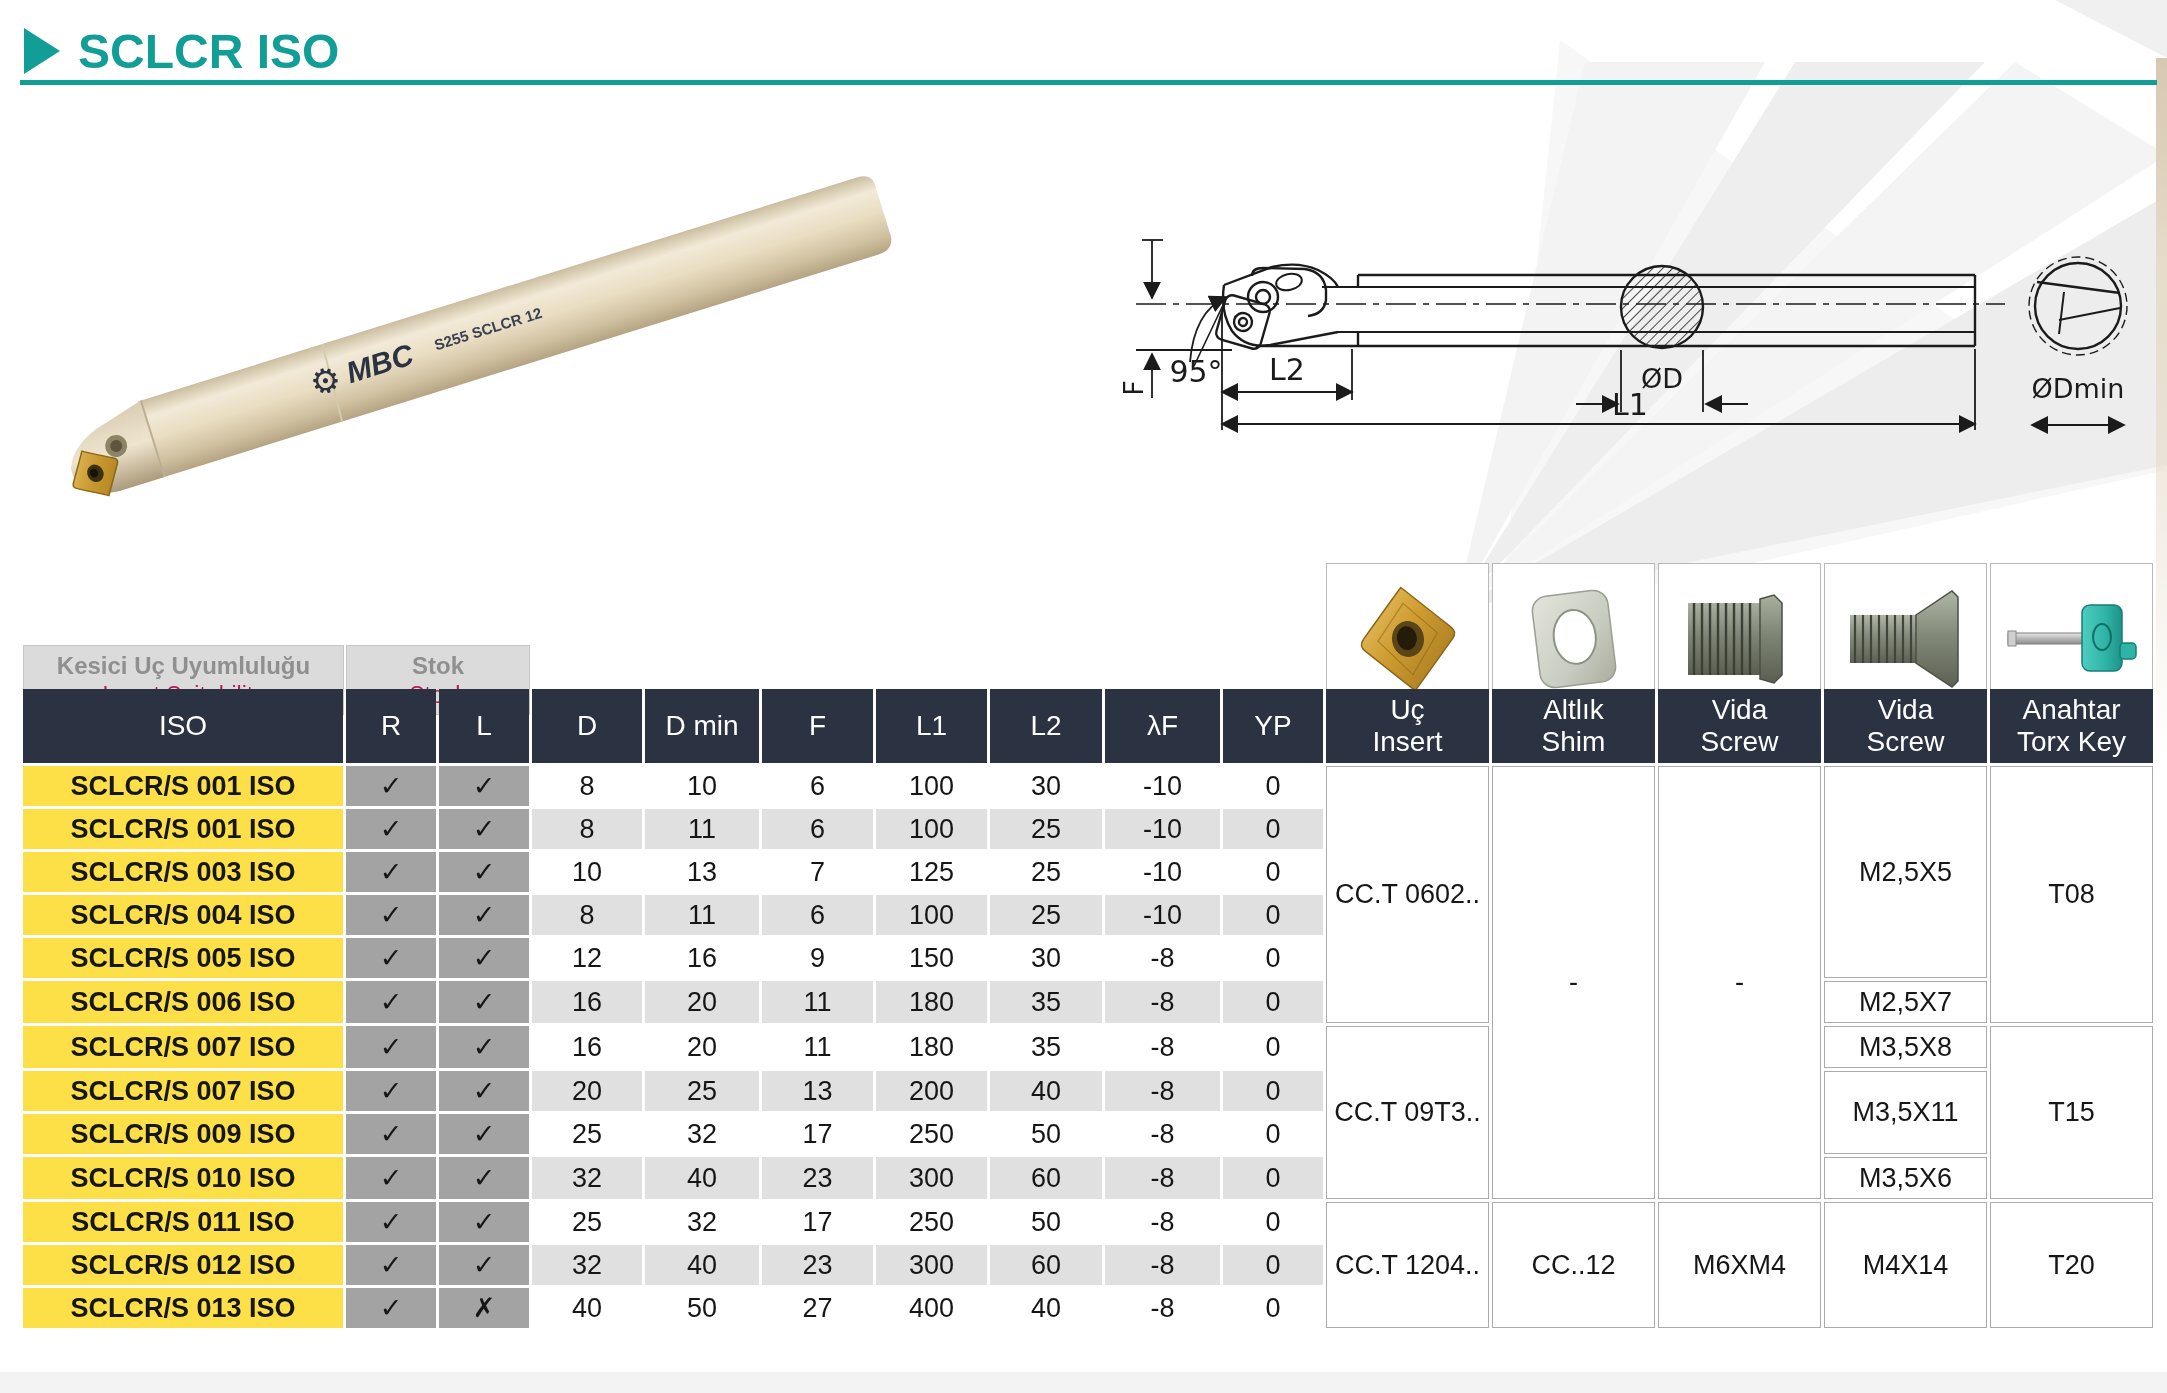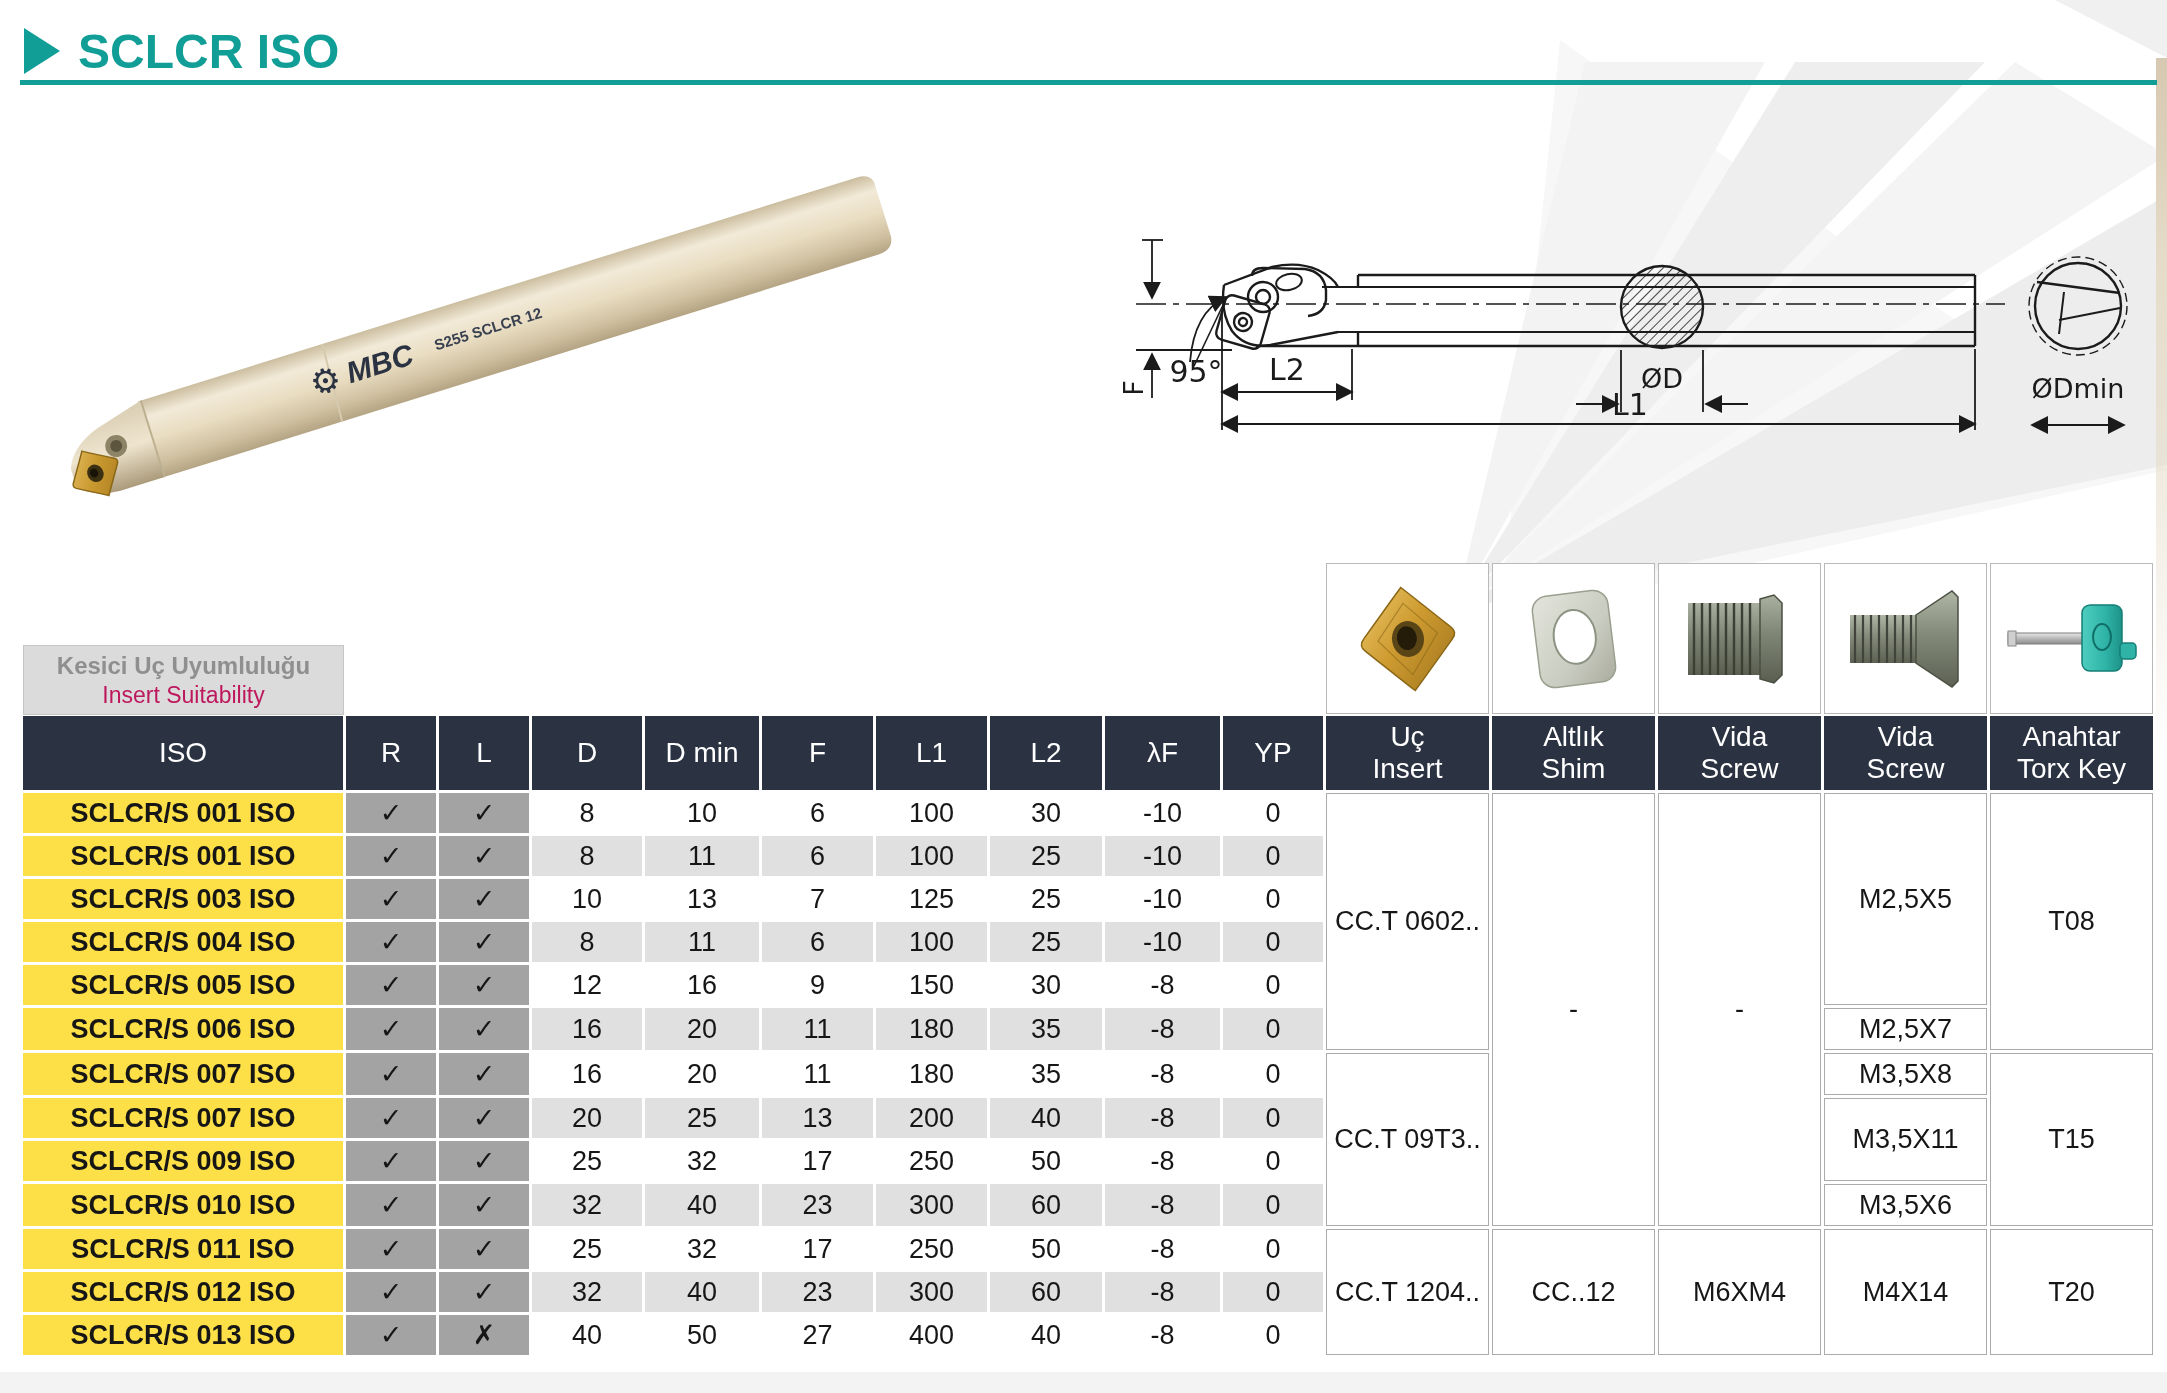--- a/index.html
+++ b/index.html
@@ -22,21 +22,21 @@
   .prebox{position:absolute;top:645px;height:70px;background:#DBDBDB;border:1px solid #c6c6c6;
       box-sizing:border-box;display:flex;flex-direction:column;justify-content:center;align-items:center;line-height:1.25;}
   .prebox .tr{font-size:24px;font-weight:bold;color:#8F8F8F;}
   .prebox .en{font-size:23px;color:#be185d;}
   .prebox1{left:23px;width:321px;}
   .prebox2{left:346px;width:184px;}
   
   .imgcell{position:absolute;top:563px;width:163px;height:151px;background:#fff;
       border:1px solid #b9b9b9;box-sizing:border-box;display:flex;align-items:center;justify-content:center;}
   
-  table.spec{position:absolute;left:20px;top:713px;border-collapse:separate;border-spacing:3px;table-layout:fixed;}
+  table.spec{position:absolute;left:20px;top:686px;border-collapse:separate;border-spacing:3px;table-layout:fixed;}
   table.spec th{background:#2B3342;color:#fff;font-weight:normal;font-size:28px;height:74px;
       text-align:center;vertical-align:middle;padding:0;line-height:1.15;}
   table.spec td{height:40px;padding:0;text-align:center;vertical-align:middle;font-size:27px;color:#161616;}
   td.iso{background:#fde047;color:#fff;font-weight:bold;text-align:left;padding-left:12px;font-size:27px;}
   td.chk{background:#A3A3A3;color:#fff;font-size:29px;}
   td.num{background:#fff;}
   td.num.alt{background:#E0E0E0;}
   td.mg{background:#fff;border:1px solid #ABABAB;color:#222;}
   .dimtext{font-family:"DejaVu Sans",sans-serif;}
 </style>
@@ -171,20 +171,24 @@
       <text x="1662" y="388" text-anchor="middle" font-size="27">ØD</text>
       <text x="2078" y="398" text-anchor="middle" font-size="27">ØDmin</text>
       <text x="1143" y="388" text-anchor="middle" transform="rotate(-90 1143 388)" font-size="27">F</text>
     </g>
   </svg>
 
   <div class="prebox prebox1">
     <div class="tr">Kesici Uç Uyumluluğu</div>
     <div class="en">Insert Suitability</div>
   </div>
+  <div class="prebox prebox2">
+    <div class="tr">Stok</div>
+    <div class="en">Stock</div>
+  </div>
 
   <div class="imgcell" style="left:1326px">
     <svg width="140" height="132" viewBox="0 0 140 132">
       <defs>
           <linearGradient id="gold" x1="0" y1="0" x2="1" y2="1">
         <stop offset="0" stop-color="#ecc96e"></stop>
             <stop offset="0.45" stop-color="#cf9c31"></stop>
         <stop offset="1" stop-color="#9e731c"></stop>
           </linearGradient>
         </defs>

